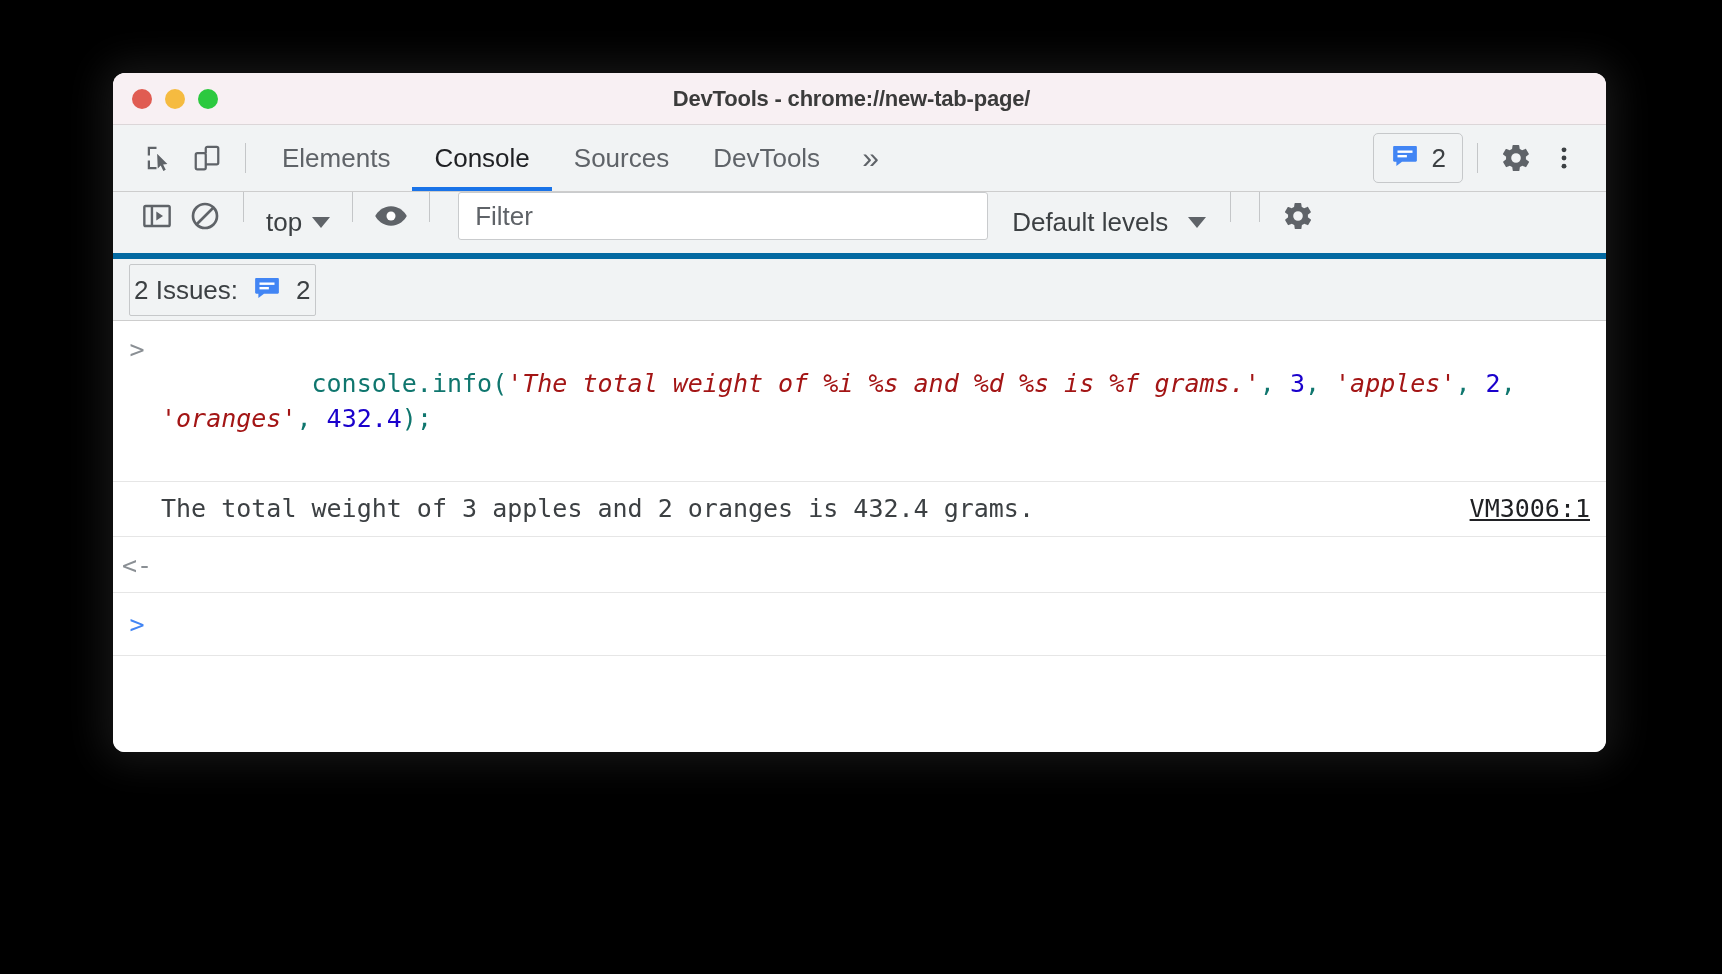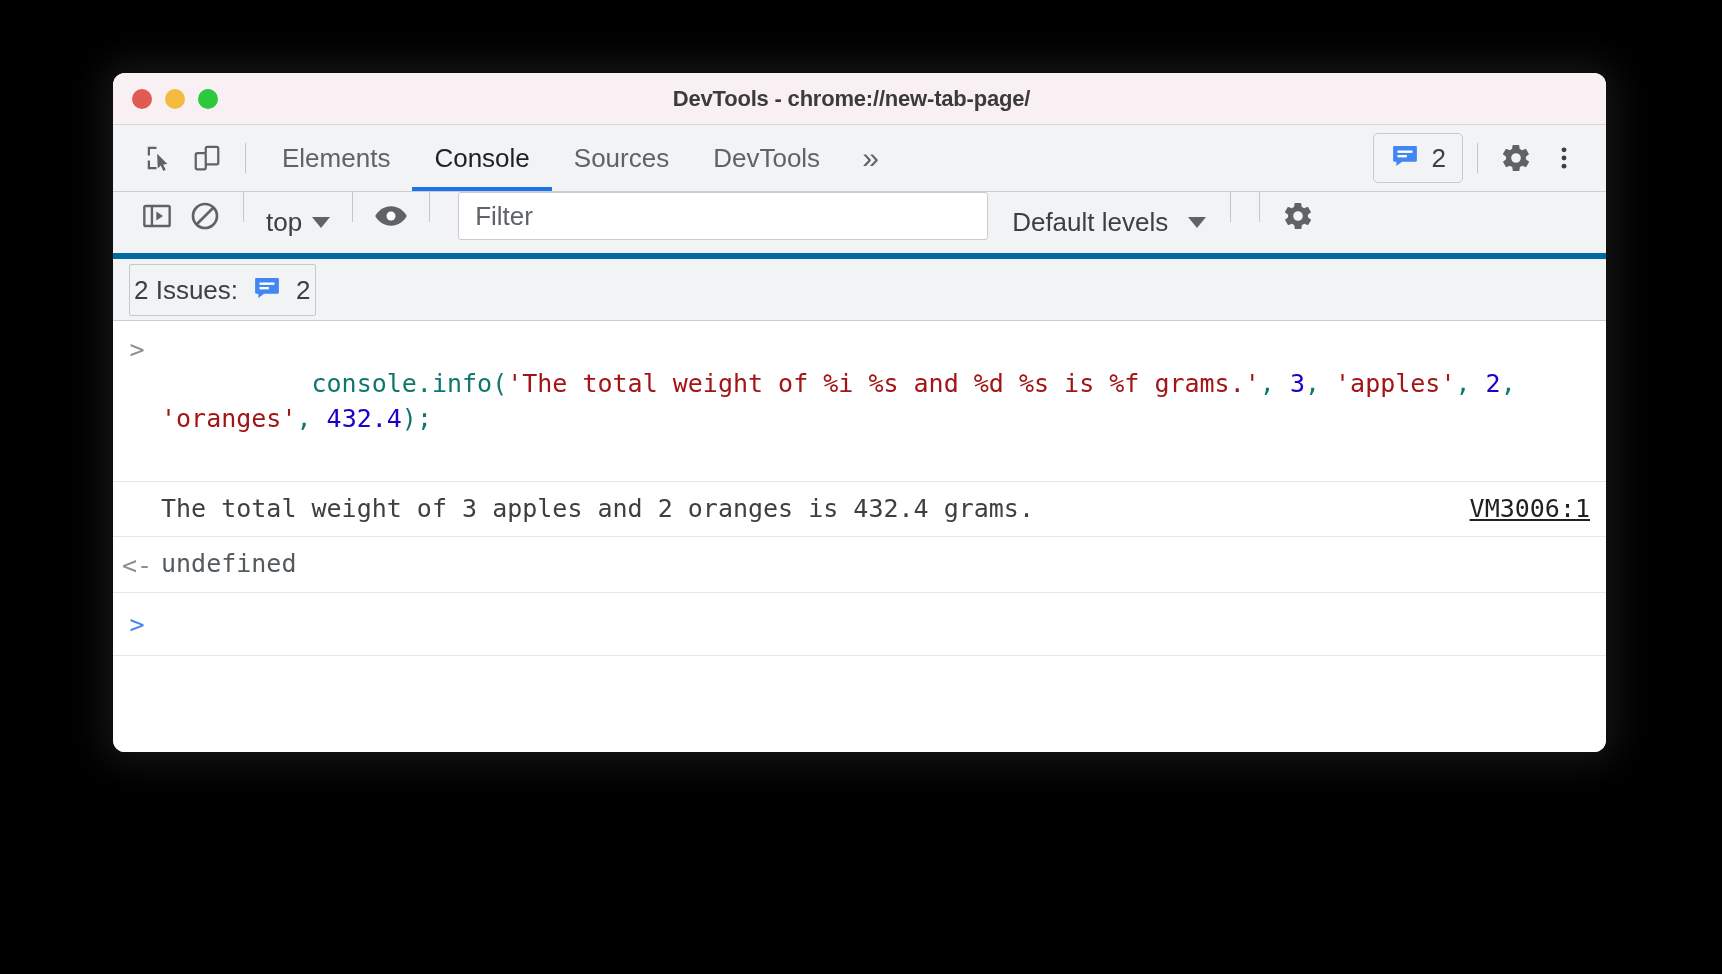--- a/index.html
+++ b/index.html
@@ -234,21 +234,21 @@
     text-align: center;
     padding-top: 2px;
     font-family: "DejaVu Sans Mono", monospace;
     font-size: 25px;
   }
   .gutter.input  { color: #8a8f94; }
   .gutter.output { color: #8a8f94; }
 
   .code { flex: 1 1 auto; color: #202124; white-space: pre-wrap; word-break: break-word; }
 
-  .tok-str { color: #a31515; }
+  .tok-str { color: #a31515; font-style: italic; }
   .tok-num { color: #1a01cc; }
   .tok-plain { color: #0f766e; }
 
   .result-text { flex: 1 1 auto; color: #3c4043; }
   .src-link {
     flex: 0 0 auto;
     color: #202124;
     text-decoration: underline;
     white-space: nowrap;
   }
@@ -420,21 +420,20 @@
       </div>
 
       <div class="row">
         <div class="gutter"></div>
         <div class="result-text">The total weight of 3 apples and 2 oranges is 432.4 grams.</div>
         <div class="src-link">VM3006:1</div>
       </div>
 
       <div class="row">
         <div class="gutter output">&lt;-</div>
-        <div class="code undefined">undefined</div>
       </div>
 
       <div class="row prompt-row">
         <div class="gutter caret-blue">&gt;</div>
         <div class="code"></div>
       </div>
 
     </div>
 
   </div>

